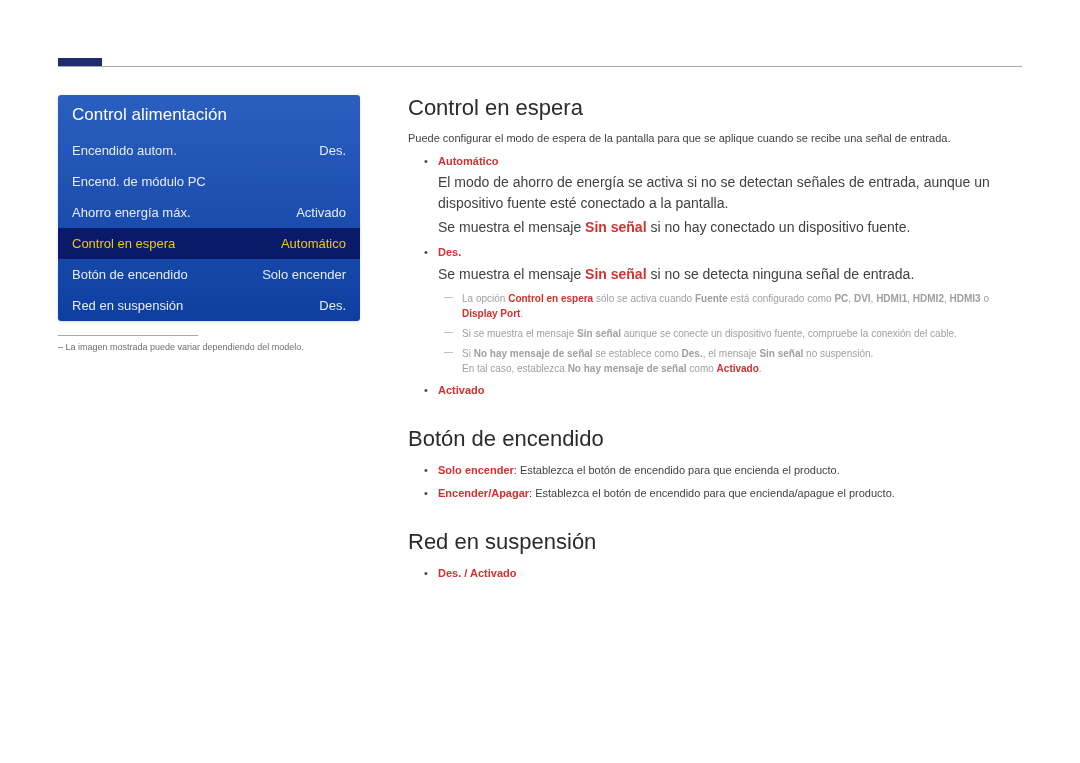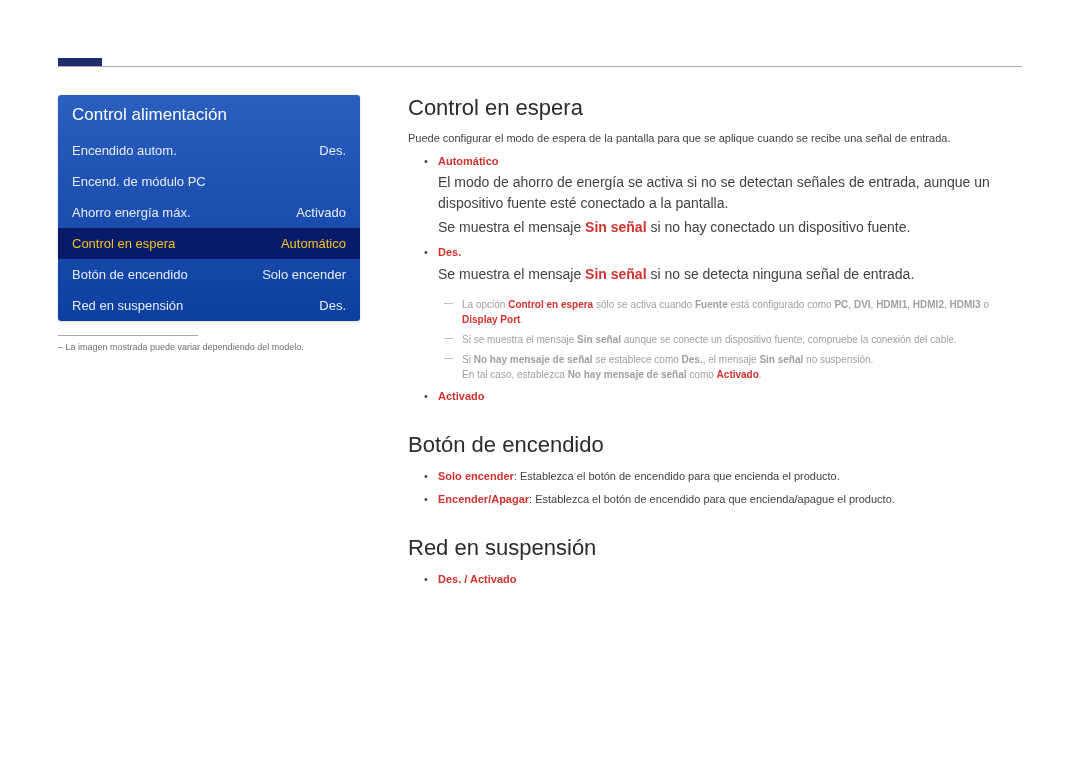--- a/index.html
+++ b/index.html
@@ -125,21 +125,21 @@
   .sub-text {
     font-size: 14px;
     color: #403f41;
     line-height: 1.5;
     margin-top: 3px;
     padding-left: 0;
   }
   .note-list {
     list-style: none;
     padding-left: 10px;
-    margin-top: 12px;
+    margin-top: 6px;
   }
   .note-list li {
     position: relative;
     font-size: 10px;
     color: #9d9fa2;
     line-height: 1.5;
     margin-bottom: 5px;
     padding-left: 14px;
   }
   .note-list li::before {

